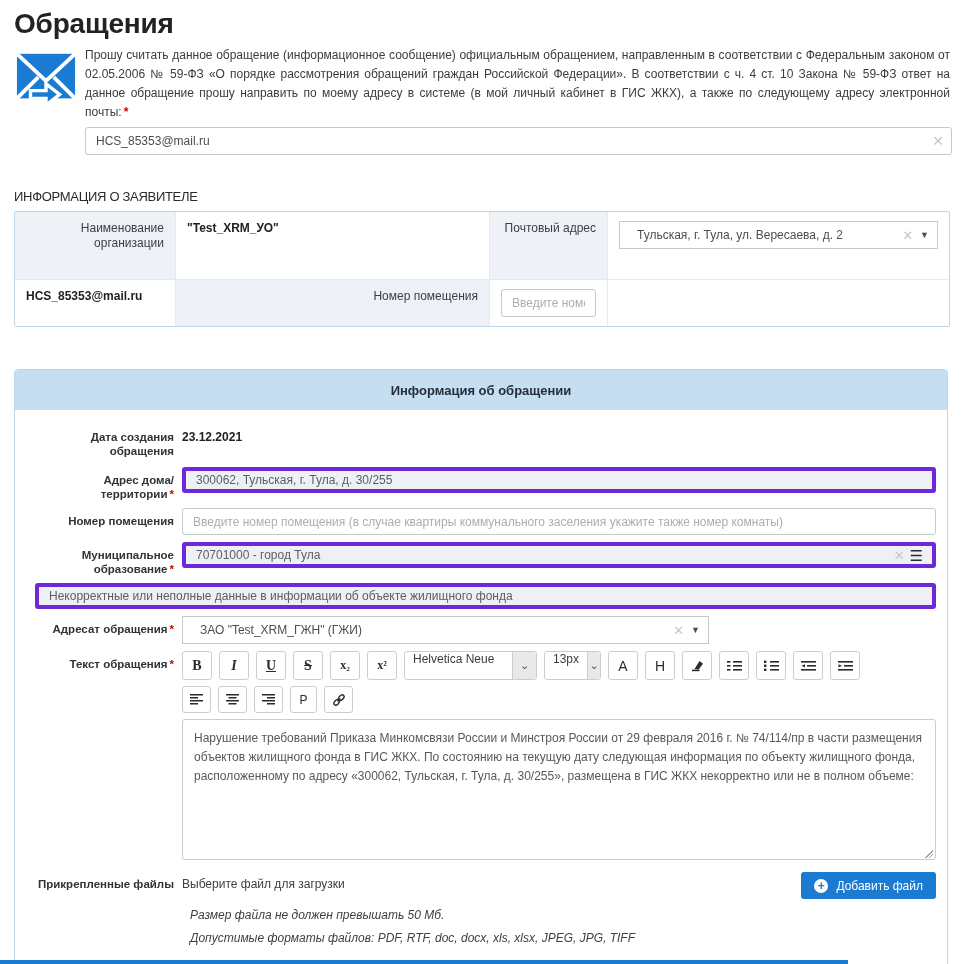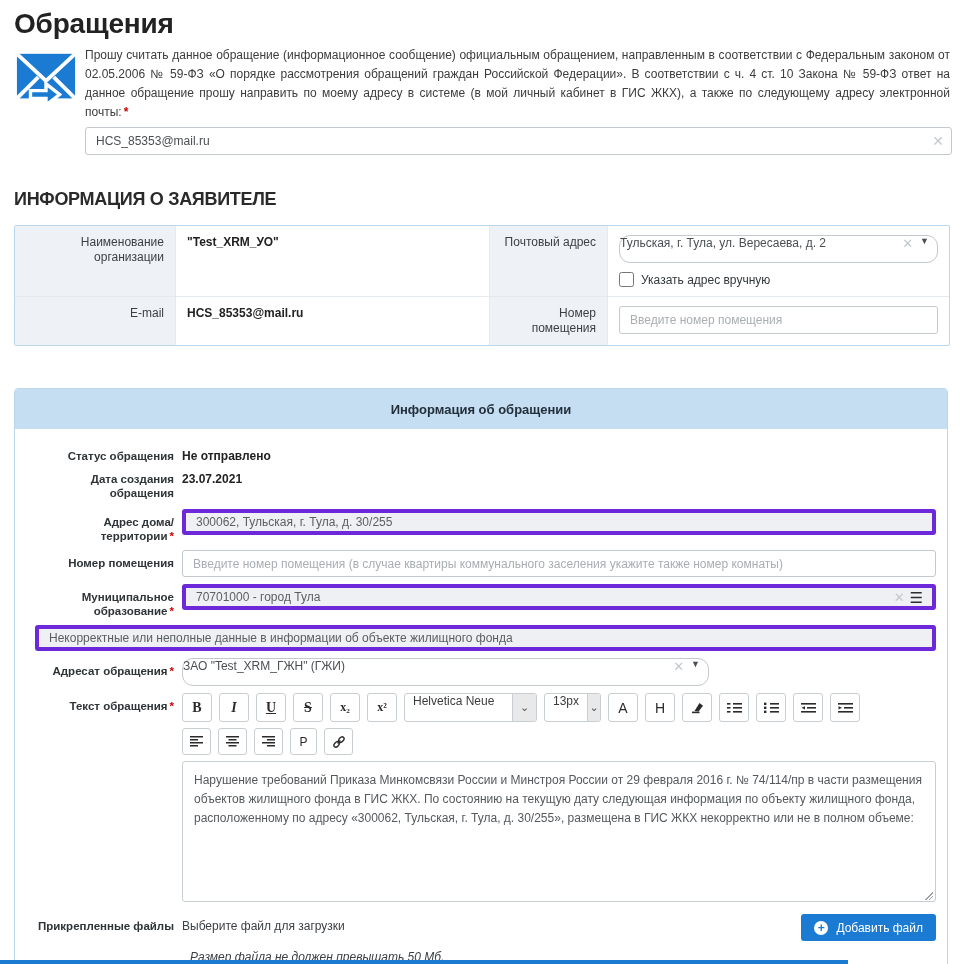--- a/index.html
+++ b/index.html
@@ -23,35 +23,35 @@
     width:100%; height:28px; border:1px solid #c3c9ce; border-radius:3px;
     padding:0 26px 0 10px; font-family:"Liberation Sans",sans-serif; font-size:12px; color:#4a4f53; outline:none; background:#fff;
   }
   .text-input::placeholder { color:#a9aeb3; }
   .clear-x {
     position:absolute; right:8px; top:50%; transform:translateY(-50%);
     color:#c3c8cd; font-size:14px; cursor:pointer; line-height:1;
   }
 
   
-  .section-title { margin:34px 0 15px 0; font-size:18px; font-weight:bold; color:#2a2a2a; letter-spacing:-.3px; }
+  .section-title { margin:34px 0 7px 0; font-size:13px; font-weight:normal; color:#2a2a2a; letter-spacing:-.3px; }
 
   
   .app-table { width:936px; border:1px solid #bcd6ec; border-radius:2px; display:grid;
     grid-template-columns:161px 314px 118px 1fr; }
   .app-cell { border-right:1px solid #e4e9ee; border-bottom:1px solid #e4e9ee; padding:9px 11px; }
   .app-cell:nth-child(4n) { border-right:none; }
   .cell-label { background:#eef2f7; text-align:right; color:#3a3f44; line-height:15px; }
   .cell-value { background:#fff; font-weight:bold; color:#222; }
   .row1 { min-height:68px; }
   .row2 { min-height:44px; }
 
   
-  .sel { position:relative; height:28px; border:1px solid #c3c9ce; border-radius:11px; background:#fff;
-    display:flex; padding:0 8px 0 0; color:#4a4f53; cursor:pointer; }
+  .sel { position:relative; height:28px; border:1px solid #c3c9ce; border-radius:0; background:#fff;
+    display:flex; align-items:center; padding:0 8px 0 17px; color:#4a4f53; cursor:pointer; }
   .sel-text { flex:1; white-space:nowrap; overflow:hidden; }
   .sel-x { color:#c3c8cd; font-size:13px; margin:0 7px 0 4px; }
   .sel-arr { color:#4a4f53; font-size:9px; }
   .chk-row { display:flex; align-items:center; margin-top:9px; }
   .chk-row input { width:15px; height:15px; margin-right:7px; }
   .chk-label { color:#33383c; }
 
   
   .appeal-panel { margin-top:42px; width:934px; border:1px solid #bcd6ec; border-radius:4px; overflow:hidden; }
   .appeal-header { background:#c5def2; height:40px; display:flex; align-items:center; justify-content:center;
@@ -147,46 +147,37 @@
   <div class="app-table" data-name="applicant-table">
     <div class="app-cell cell-label row1" data-name="org-name-label">Наименование организации</div>
     <div class="app-cell cell-value row1" data-name="org-name-value">"Test_XRM_УО"</div>
     <div class="app-cell cell-label row1" data-name="postal-address-label">Почтовый адрес</div>
     <div class="app-cell row1" data-name="postal-address-cell">
       <div class="sel" data-name="postal-address-select">
         <span class="sel-text" data-name="postal-address-value">Тульская, г. Тула, ул. Вересаева, д. 2</span>
         <span class="sel-x" data-name="clear-icon">✕</span>
         <span class="sel-arr" data-name="dropdown-arrow-icon">▼</span>
       </div>
-      <div class="chk-row">
-        <input type="checkbox" data-name="manual-address-checkbox" style="">
-        <span class="chk-label" data-name="manual-address-label">Указать адрес вручную</span>
-      </div>
-    </div>
-
-    <div class="app-cell cell-label row2 app-row-last" data-name="email-label" style="border-bottom:none">E-mail</div>
+    </div>
+
     <div class="app-cell cell-value row2 app-row-last" data-name="email-value" style="border-bottom:none">HCS_85353@mail.ru</div>
     <div class="app-cell cell-label row2 app-row-last" data-name="room-number-label" style="border-bottom:none">Номер помещения</div>
     <div class="app-cell row2 app-row-last" data-name="room-number-cell" style="border-bottom:none">
       <input class="text-input" style="height: 28px; padding-right: 10px;" type="text" data-name="room-number-input" placeholder="Введите номер помещения">
     </div>
   </div>
 
   <div class="appeal-panel" data-name="appeal-panel">
     <div class="appeal-header" data-name="appeal-panel-header">Информация об обращении</div>
     <div class="appeal-body">
 
-      <div class="frow frow-static">
-        <div class="flabel nopad" data-name="status-label">Статус обращения</div>
-        <div class="ffield static-val" data-name="status-value">Не отправлено</div>
-      </div>
 
       <div class="frow frow-static">
         <div class="flabel nopad" data-name="created-date-label">Дата создания обращения</div>
-        <div class="ffield static-val" data-name="created-date-value">23.07.2021</div>
+        <div class="ffield static-val" data-name="created-date-value">23.12.2021</div>
       </div>
 
       <div class="frow">
         <div class="flabel" data-name="house-address-label"><span data-name="house-address-label-text">Адрес дома/ территории</span><span class="req" data-name="required-mark">*</span></div>
         <div class="ffield">
           <div class="ro-field" data-name="house-address-readonly-field">
             <span class="grow" data-name="house-address-value">300062, Тульская, г. Тула, д. 30/255</span>
           </div>
         </div>
       </div>

